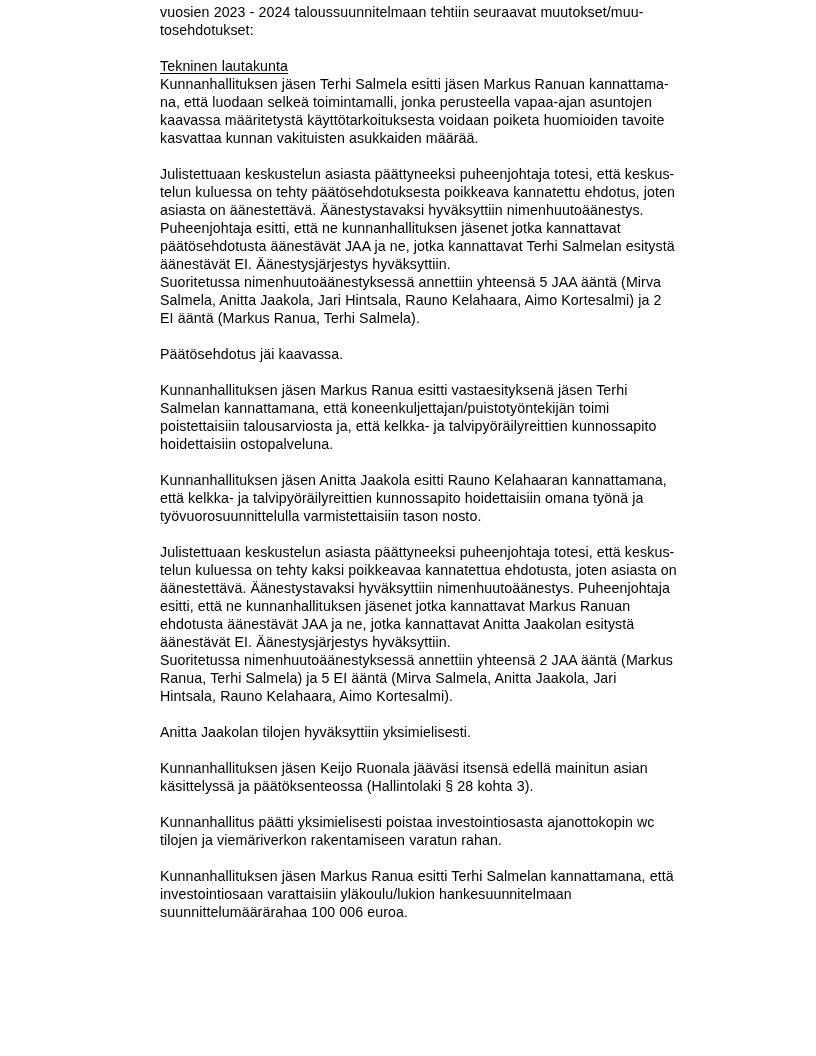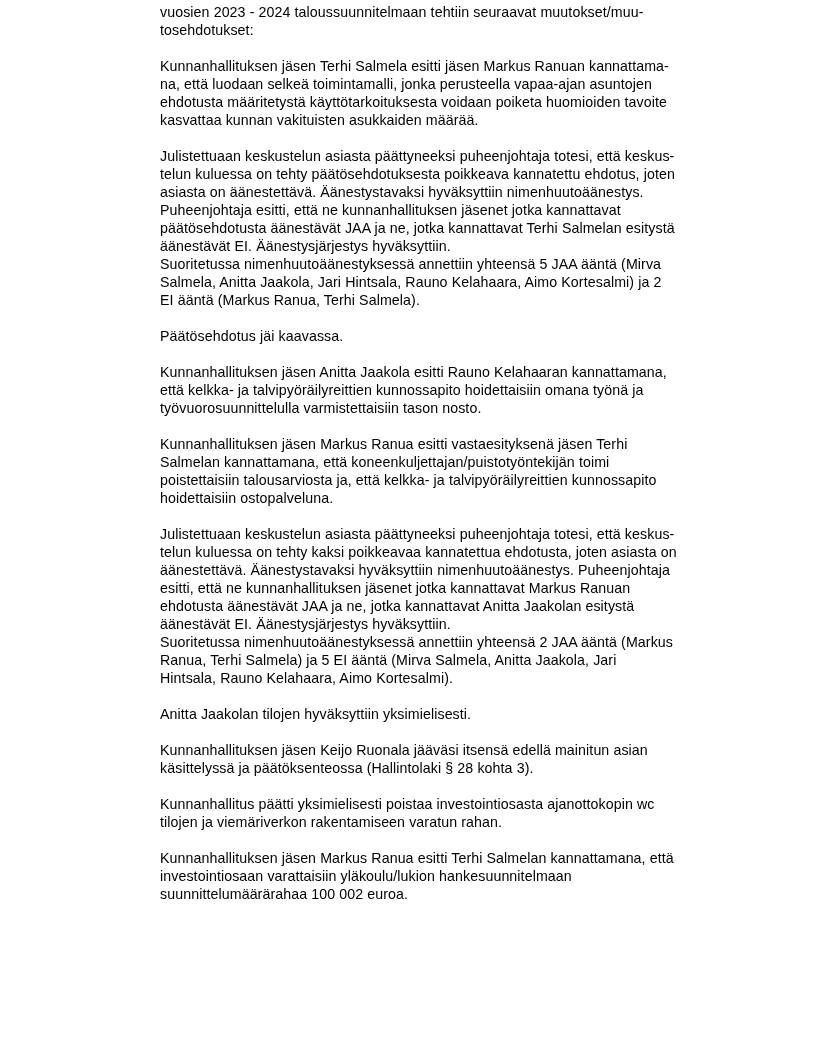--- a/index.html
+++ b/index.html
@@ -44,52 +44,53 @@
     text-underline-offset: 2px;
   }
 </style>
 </head>
 <body>
 
 <div class="page">
   <div class="doc">
       <p class="block">vuosien 2023 - 2024 taloussuunnitelmaan tehtiin seuraavat muutokset/muu-
 tosehdotukset:</p>
+      <p class="block heading tight">Tekninen lautakunta</p>
       <p class="block">Kunnanhallituksen jäsen Terhi Salmela esitti jäsen Markus Ranuan kannattama-
 na, että luodaan selkeä toimintamalli, jonka perusteella vapaa-ajan asuntojen
-ehdotusta määritetystä käyttötarkoituksesta voidaan poiketa huomioiden tavoite
+kaavassa määritetystä käyttötarkoituksesta voidaan poiketa huomioiden tavoite
 kasvattaa kunnan vakituisten asukkaiden määrää.</p>
       <p class="block">Julistettuaan keskustelun asiasta päättyneeksi puheenjohtaja totesi, että keskus-
 telun kuluessa on tehty päätösehdotuksesta poikkeava kannatettu ehdotus, joten
 asiasta on äänestettävä. Äänestystavaksi hyväksyttiin nimenhuutoäänestys.
 Puheenjohtaja esitti, että ne kunnanhallituksen jäsenet jotka kannattavat
 päätösehdotusta äänestävät JAA ja ne, jotka kannattavat Terhi Salmelan esitystä
 äänestävät EI. Äänestysjärjestys hyväksyttiin.
 Suoritetussa nimenhuutoäänestyksessä annettiin yhteensä 5 JAA ääntä (Mirva
 Salmela, Anitta Jaakola, Jari Hintsala, Rauno Kelahaara, Aimo Kortesalmi) ja 2
 EI ääntä (Markus Ranua, Terhi Salmela).</p>
       <p class="block">Päätösehdotus jäi kaavassa.</p>
-      <p class="block">Kunnanhallituksen jäsen Anitta Jaakola esitti Rauno Kelahaaran kannattamana,
-että kelkka- ja talvipyöräilyreittien kunnossapito hoidettaisiin omana työnä ja
-työvuorosuunnittelulla varmistettaisiin tason nosto.</p>
       <p class="block">Kunnanhallituksen jäsen Markus Ranua esitti vastaesityksenä jäsen Terhi
 Salmelan kannattamana, että koneenkuljettajan/puistotyöntekijän toimi
 poistettaisiin talousarviosta ja, että kelkka- ja talvipyöräilyreittien kunnossapito
 hoidettaisiin ostopalveluna.</p>
+      <p class="block">Kunnanhallituksen jäsen Anitta Jaakola esitti Rauno Kelahaaran kannattamana,
+että kelkka- ja talvipyöräilyreittien kunnossapito hoidettaisiin omana työnä ja
+työvuorosuunnittelulla varmistettaisiin tason nosto.</p>
       <p class="block">Julistettuaan keskustelun asiasta päättyneeksi puheenjohtaja totesi, että keskus-
 telun kuluessa on tehty kaksi poikkeavaa kannatettua ehdotusta, joten asiasta on
 äänestettävä. Äänestystavaksi hyväksyttiin nimenhuutoäänestys. Puheenjohtaja
 esitti, että ne kunnanhallituksen jäsenet jotka kannattavat Markus Ranuan
 ehdotusta äänestävät JAA ja ne, jotka kannattavat Anitta Jaakolan esitystä
 äänestävät EI. Äänestysjärjestys hyväksyttiin.
 Suoritetussa nimenhuutoäänestyksessä annettiin yhteensä 2 JAA ääntä (Markus
 Ranua, Terhi Salmela) ja 5 EI ääntä (Mirva Salmela, Anitta Jaakola, Jari
 Hintsala, Rauno Kelahaara, Aimo Kortesalmi).</p>
       <p class="block">Anitta Jaakolan tilojen hyväksyttiin yksimielisesti.</p>
       <p class="block">Kunnanhallituksen jäsen Keijo Ruonala jääväsi itsensä edellä mainitun asian
 käsittelyssä ja päätöksenteossa (Hallintolaki § 28 kohta 3).</p>
       <p class="block">Kunnanhallitus päätti yksimielisesti poistaa investointiosasta ajanottokopin wc
 tilojen ja viemäriverkon rakentamiseen varatun rahan.</p>
       <p class="block">Kunnanhallituksen jäsen Markus Ranua esitti Terhi Salmelan kannattamana, että
 investointiosaan varattaisiin yläkoulu/lukion hankesuunnitelmaan
-suunnittelumäärärahaa 100 002 euroa.</p>
+suunnittelumäärärahaa 100 006 euroa.</p>
     </div>
 </div>
 
 </body></html>

